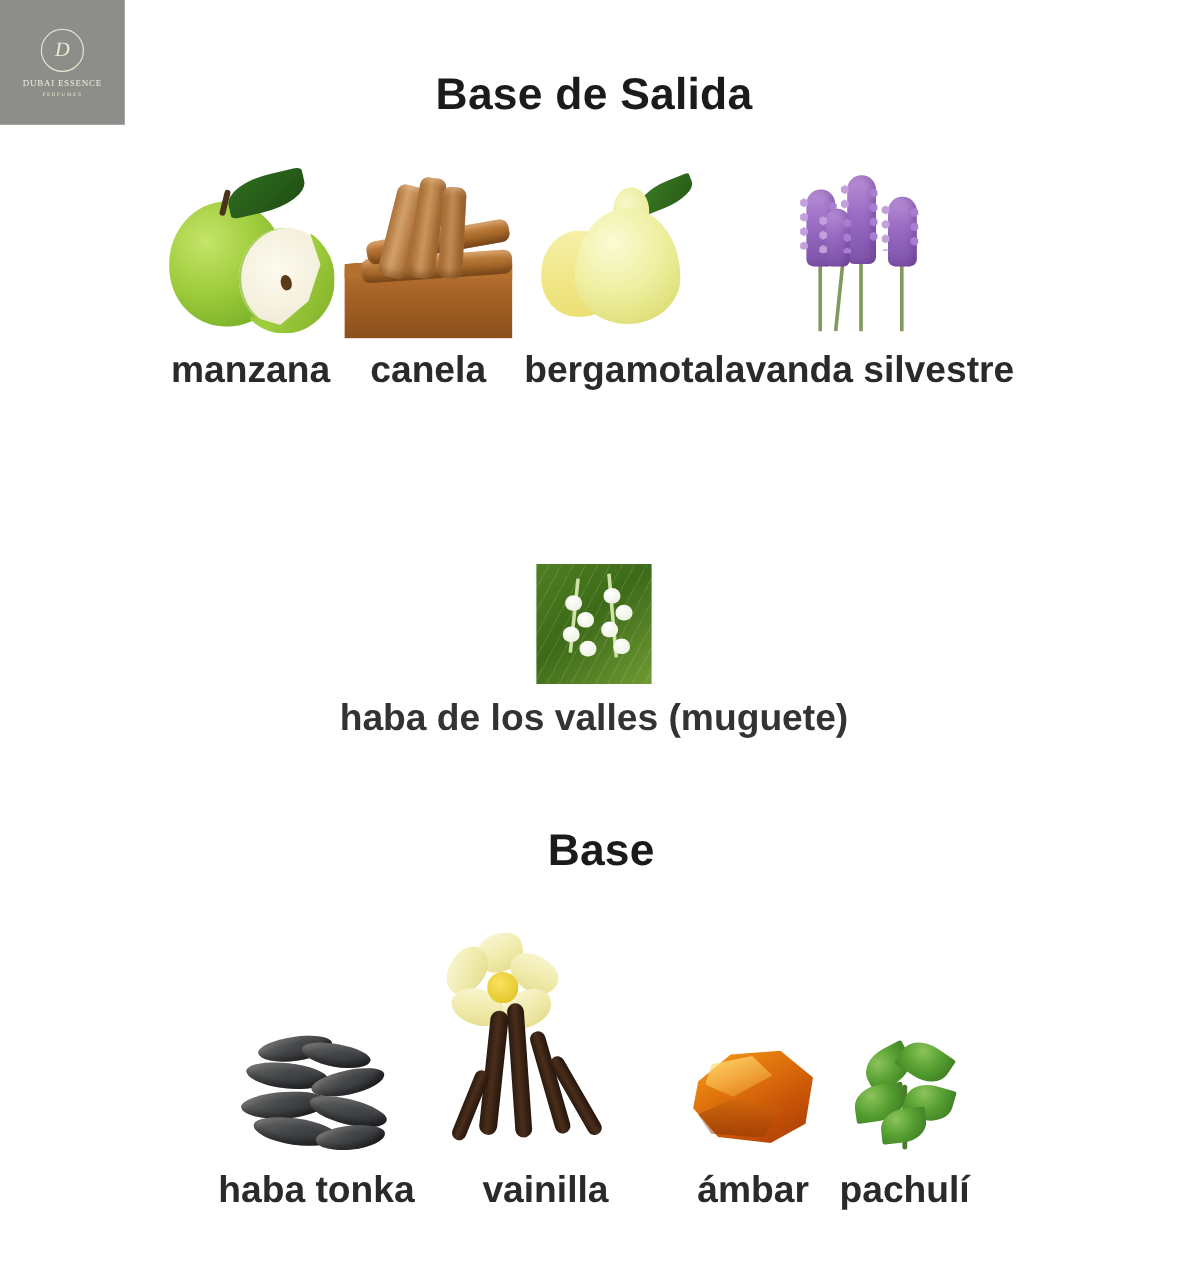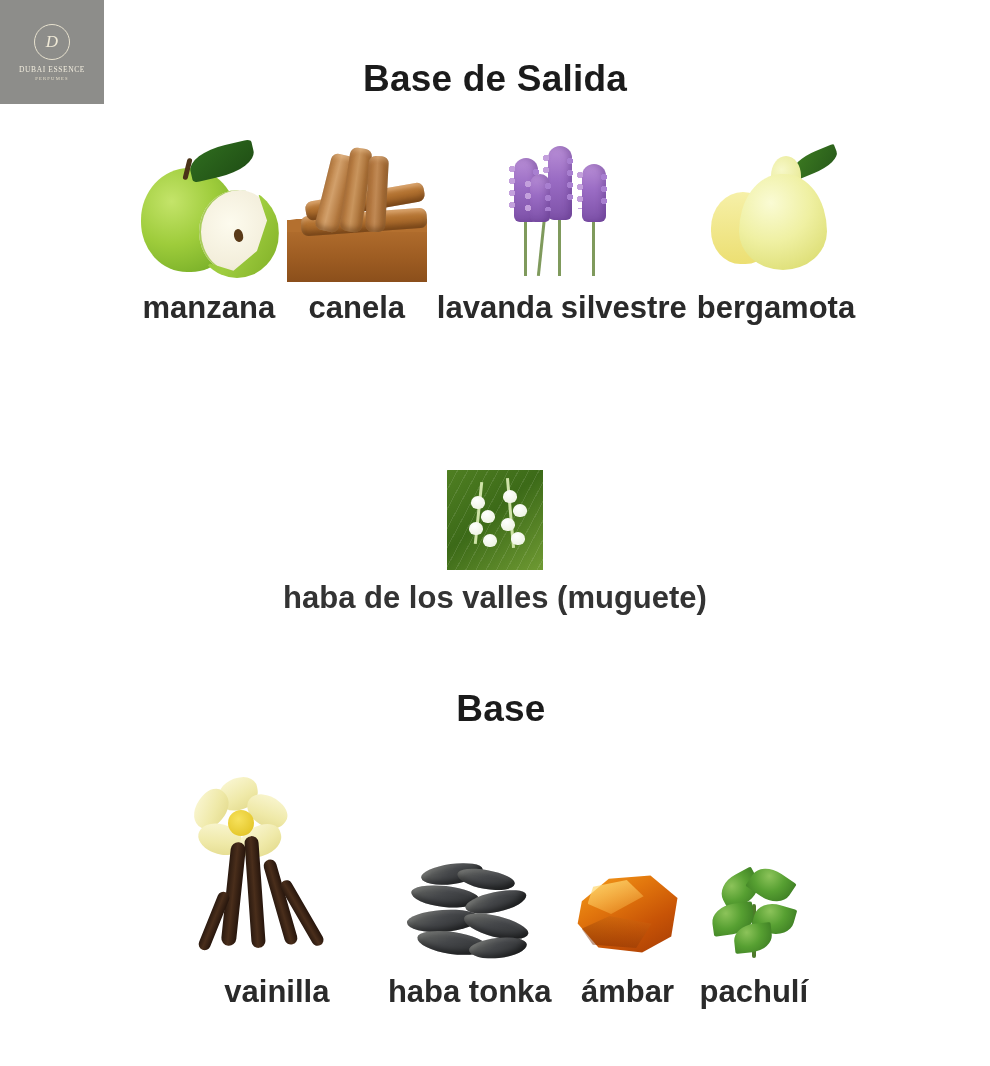--- a/index.html
+++ b/index.html
@@ -369,43 +369,43 @@
         <div class="cin-powder"></div>
         <div class="stick s1"></div>
         <div class="stick s2"></div>
         <div class="stick s3"></div>
         <div class="stick s4"></div>
         <div class="stick s5"></div>
       </div>
       <div class="note-label">canela</div>
     </div>
 
+    <div class="note">
+      <div class="note-img img-pear">
+        <div class="pear-back"></div>
+        <div class="pear-stem"></div>
+        <div class="pear-leaf"></div>
+        <div class="pear-neck"></div>
+        <div class="pear-body"></div>
+      </div>
+      <div class="note-label">bergamota</div>
+    </div>
+
     <div class="note" style="margin-right:10px;">
       <div class="note-img img-lavender">
         <div class="lav-stem" style="left:42px; height:72px;"></div>
         <div class="lav-head" style="left:32px; top:18px; height:64px;"></div>
         <div class="lav-stem" style="left:76px; height:82px;"></div>
         <div class="lav-head" style="left:66px; top:6px; height:74px;"></div>
         <div class="lav-stem" style="left:110px; height:66px;"></div>
         <div class="lav-head" style="left:100px; top:24px; height:58px;"></div>
         <div class="lav-stem" style="left:58px; height:60px; transform:rotate(6deg);"></div>
         <div class="lav-head" style="left:48px; top:34px; height:48px; width:20px;"></div>
       </div>
       <div class="note-label">lavanda silvestre</div>
-    </div>
-
-    <div class="note">
-      <div class="note-img img-pear">
-        <div class="pear-back"></div>
-        <div class="pear-stem"></div>
-        <div class="pear-leaf"></div>
-        <div class="pear-neck"></div>
-        <div class="pear-body"></div>
-      </div>
-      <div class="note-label">bergamota</div>
     </div>
 
   </div>
 
 
   <div class="note-row" id="row-corazon">
 
 
     <div class="note">
       <div class="note-img img-muguet">
@@ -422,54 +422,54 @@
         <div class="mg-bell" style="left:64px; top:62px;"></div>
       </div>
       <div class="note-label">haba de los valles (muguete)</div>
     </div>
 
   </div>
 
   <div class="section-title" id="title-base">Base</div>
 
   <div class="note-row" id="row-base">
+
+    <div class="note" style="margin-right:14px;">
+      <div class="note-img img-tonka">
+        <div class="bean" style="left:18px; top:4px;  width:62px; height:20px; transform:rotate(-8deg);"></div>
+        <div class="bean" style="left:54px; top:10px; width:58px; height:19px; transform:rotate(10deg);"></div>
+        <div class="bean" style="left:8px;  top:26px; width:68px; height:21px; transform:rotate(6deg);"></div>
+        <div class="bean" style="left:62px; top:32px; width:62px; height:20px; transform:rotate(-12deg);"></div>
+        <div class="bean" style="left:4px;  top:50px; width:72px; height:22px; transform:rotate(-4deg);"></div>
+        <div class="bean" style="left:60px; top:56px; width:66px; height:21px; transform:rotate(14deg);"></div>
+        <div class="bean" style="left:14px; top:72px; width:70px; height:22px; transform:rotate(8deg);"></div>
+        <div class="bean" style="left:66px; top:78px; width:58px; height:20px; transform:rotate(-6deg);"></div>
+      </div>
+      <div class="note-label">haba tonka</div>
+    </div>
 
     <div class="note" style="margin-right:16px;">
       <div class="note-img img-vanilla">
         <div class="van-flower">
           <div class="vf-petal" style="left:30px; top:0px;  width:40px; height:32px; transform:rotate(-10deg);"></div>
           <div class="vf-petal" style="left:2px;  top:16px; width:42px; height:30px; transform:rotate(-48deg);"></div>
           <div class="vf-petal" style="left:58px; top:18px; width:42px; height:30px; transform:rotate(40deg);"></div>
           <div class="vf-petal" style="left:10px; top:46px; width:44px; height:30px; transform:rotate(24deg);"></div>
           <div class="vf-petal" style="left:50px; top:48px; width:44px; height:30px; transform:rotate(-18deg);"></div>
           <div class="vf-core"></div>
         </div>
         <div class="van-pod" style="left:44px; top:70px; width:15px; height:104px; transform:rotate(6deg);"></div>
         <div class="van-pod" style="left:66px; top:64px; width:14px; height:112px; transform:rotate(-4deg);"></div>
         <div class="van-pod" style="left:92px; top:86px; width:13px; height:88px; transform:rotate(-16deg);"></div>
         <div class="van-pod" style="left:114px; top:104px; width:12px; height:74px; transform:rotate(-30deg); border-radius:20px;"></div>
         <div class="van-pod" style="left:26px; top:118px; width:12px; height:62px; transform:rotate(22deg); border-radius:20px;"></div>
       </div>
       <div class="note-label">vainilla</div>
     </div>
 
-    <div class="note" style="margin-right:14px;">
-      <div class="note-img img-tonka">
-        <div class="bean" style="left:18px; top:4px;  width:62px; height:20px; transform:rotate(-8deg);"></div>
-        <div class="bean" style="left:54px; top:10px; width:58px; height:19px; transform:rotate(10deg);"></div>
-        <div class="bean" style="left:8px;  top:26px; width:68px; height:21px; transform:rotate(6deg);"></div>
-        <div class="bean" style="left:62px; top:32px; width:62px; height:20px; transform:rotate(-12deg);"></div>
-        <div class="bean" style="left:4px;  top:50px; width:72px; height:22px; transform:rotate(-4deg);"></div>
-        <div class="bean" style="left:60px; top:56px; width:66px; height:21px; transform:rotate(14deg);"></div>
-        <div class="bean" style="left:14px; top:72px; width:70px; height:22px; transform:rotate(8deg);"></div>
-        <div class="bean" style="left:66px; top:78px; width:58px; height:20px; transform:rotate(-6deg);"></div>
-      </div>
-      <div class="note-label">haba tonka</div>
-    </div>
-
     <div class="note" style="margin-right:10px;">
       <div class="note-img img-amber">
         <div class="amber-stone"></div>
         <div class="amber-facet1"></div>
         <div class="amber-facet2"></div>
       </div>
       <div class="note-label">ámbar</div>
     </div>
 
     <div class="note">

